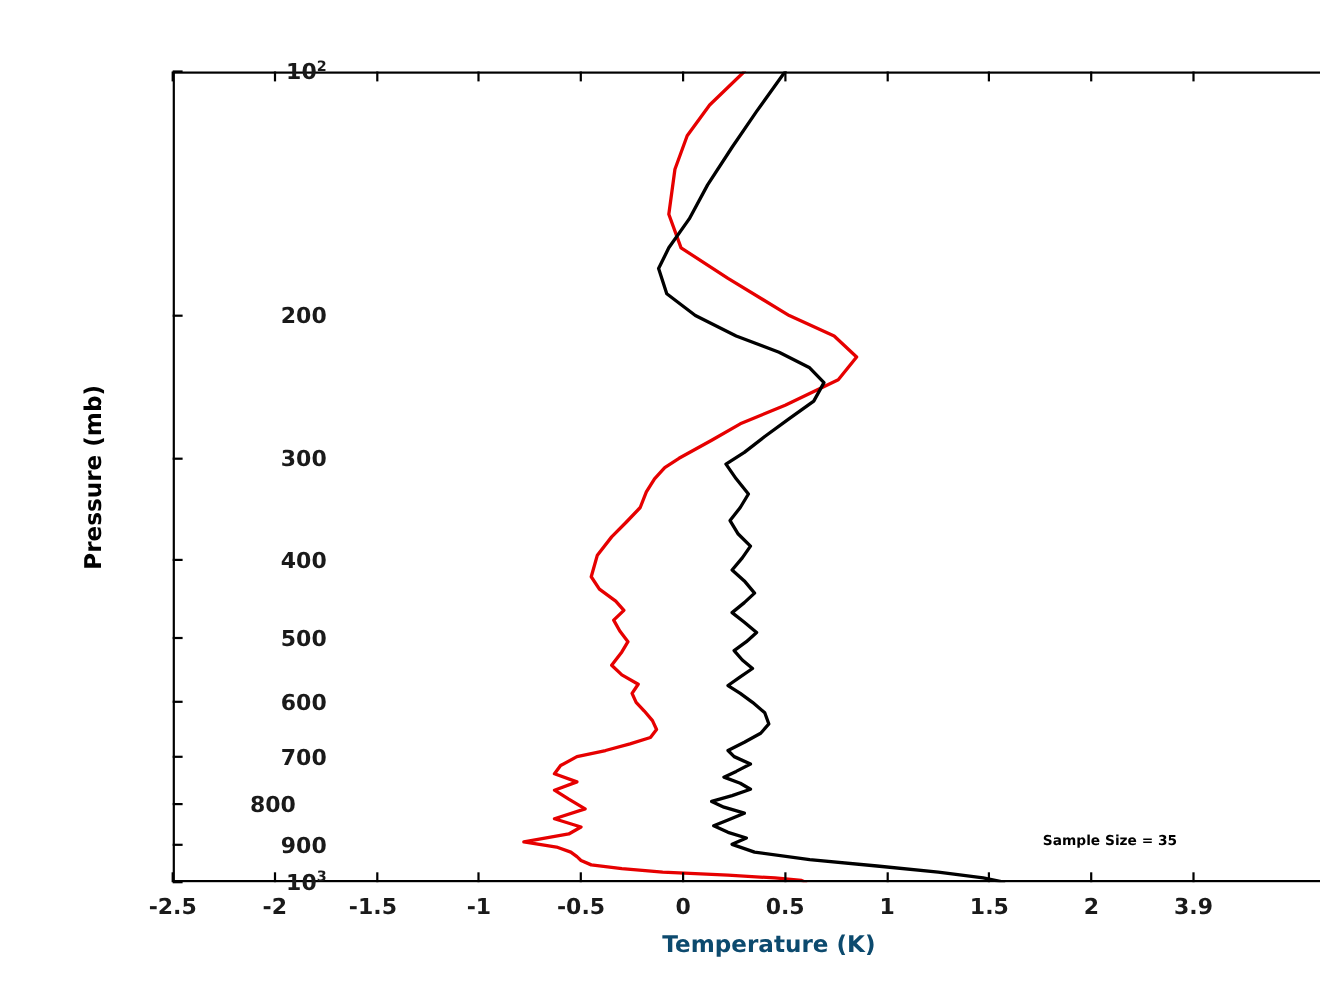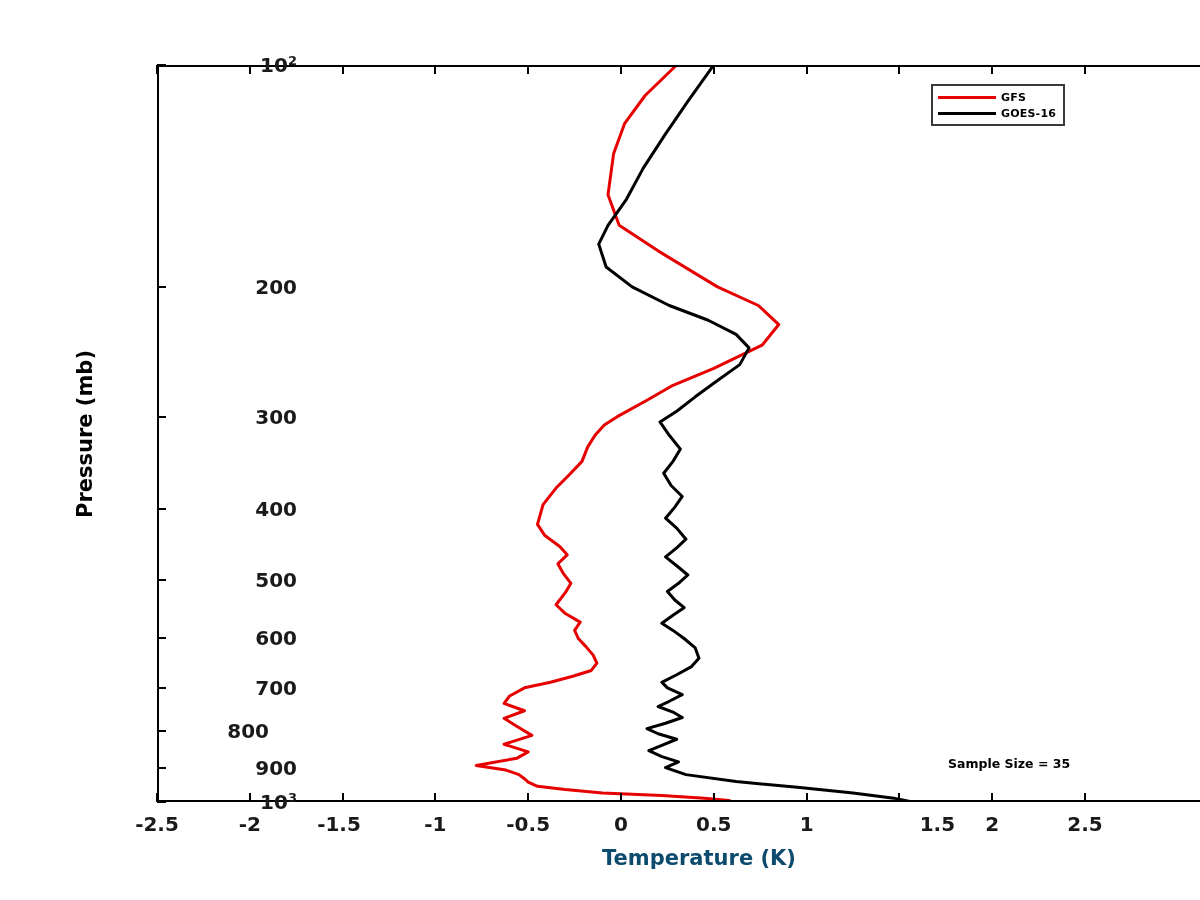--- a/index.html
+++ b/index.html
@@ -157,23 +157,23 @@
       </div>
     <div id="xtick-labels">
         <div class="tick-label xtick-label" style="position: absolute; left: 0px; top: 747px;">-2.5</div>
         <div class="tick-label xtick-label" style="position: absolute; left: 92.8px; top: 747px;">-2</div>
         <div class="tick-label xtick-label" style="position: absolute; left: 182px; top: 747px;">-1.5</div>
         <div class="tick-label xtick-label" style="position: absolute; left: 278.4px; top: 747px;">-1</div>
         <div class="tick-label xtick-label" style="position: absolute; left: 371.2px; top: 747px;">-0.5</div>
         <div class="tick-label xtick-label" style="position: absolute; left: 464px; top: 747px;">0</div>
         <div class="tick-label xtick-label" style="position: absolute; left: 556.8px; top: 747px;">0.5</div>
         <div class="tick-label xtick-label" style="position: absolute; left: 649.6px; top: 747px;">1</div>
-        <div class="tick-label xtick-label" style="position: absolute; left: 742.4px; top: 747px; margin-left: 38px;">1.5</div>
+        <div class="tick-label xtick-label" style="position: absolute; left: 742.4px; top: 747px;">1.5</div>
         <div class="tick-label xtick-label" style="position: absolute; left: 835.2px; top: 747px;">2</div>
-        <div class="tick-label xtick-label" style="position: absolute; left: 928px; top: 747px;">2.5</div>
+        <div class="tick-label xtick-label" style="position: absolute; left: 928px; top: 747px;">3.9</div>
       </div>
     <div id="ytick-marks">
         <div style="position: absolute; left: 0px; top: -1px; width: 9px; height: 2px; background: rgb(0, 0, 0);"></div>
         <div style="position: absolute; right: 0px; top: -1px; width: 9px; height: 2px; background: rgb(0, 0, 0);"></div>
         <div style="position: absolute; left: 0px; top: 220.859px; width: 9px; height: 2px; background: rgb(0, 0, 0);"></div>
         <div style="position: absolute; right: 0px; top: 220.859px; width: 9px; height: 2px; background: rgb(0, 0, 0);"></div>
         <div style="position: absolute; left: 0px; top: 350.638px; width: 9px; height: 2px; background: rgb(0, 0, 0);"></div>
         <div style="position: absolute; right: 0px; top: 350.638px; width: 9px; height: 2px; background: rgb(0, 0, 0);"></div>
         <div style="position: absolute; left: 0px; top: 442.718px; width: 9px; height: 2px; background: rgb(0, 0, 0);"></div>
         <div style="position: absolute; right: 0px; top: 442.718px; width: 9px; height: 2px; background: rgb(0, 0, 0);"></div>
@@ -212,26 +212,16 @@
         <div style="position: absolute; left: 834.2px; bottom: 0px; width: 2px; height: 9px; background: rgb(0, 0, 0);"></div>
         <div style="position: absolute; left: 834.2px; top: 0px; width: 2px; height: 9px; background: rgb(0, 0, 0);"></div>
         <div style="position: absolute; left: 927px; bottom: 0px; width: 2px; height: 9px; background: rgb(0, 0, 0);"></div>
         <div style="position: absolute; left: 927px; top: 0px; width: 2px; height: 9px; background: rgb(0, 0, 0);"></div>
       </div>
 
     <div id="ylabel">Pressure (mb)</div>
     <div id="xlabel">Temperature (K)</div>
   </div>
 
-  <div id="legend">
-    <div class="legend-row">
-      <span class="legend-swatch" style="background: rgb(230, 0, 0);"></span>
-      <span class="legend-text">GFS</span>
-    </div>
-    <div class="legend-row">
-      <span class="legend-swatch" style="background: rgb(0, 0, 0);"></span>
-      <span class="legend-text">GOES-16</span>
-    </div>
-  </div>
 
   <div id="sample-size">Sample Size = 35</div>
 
 </div>
 
 </body></html>

